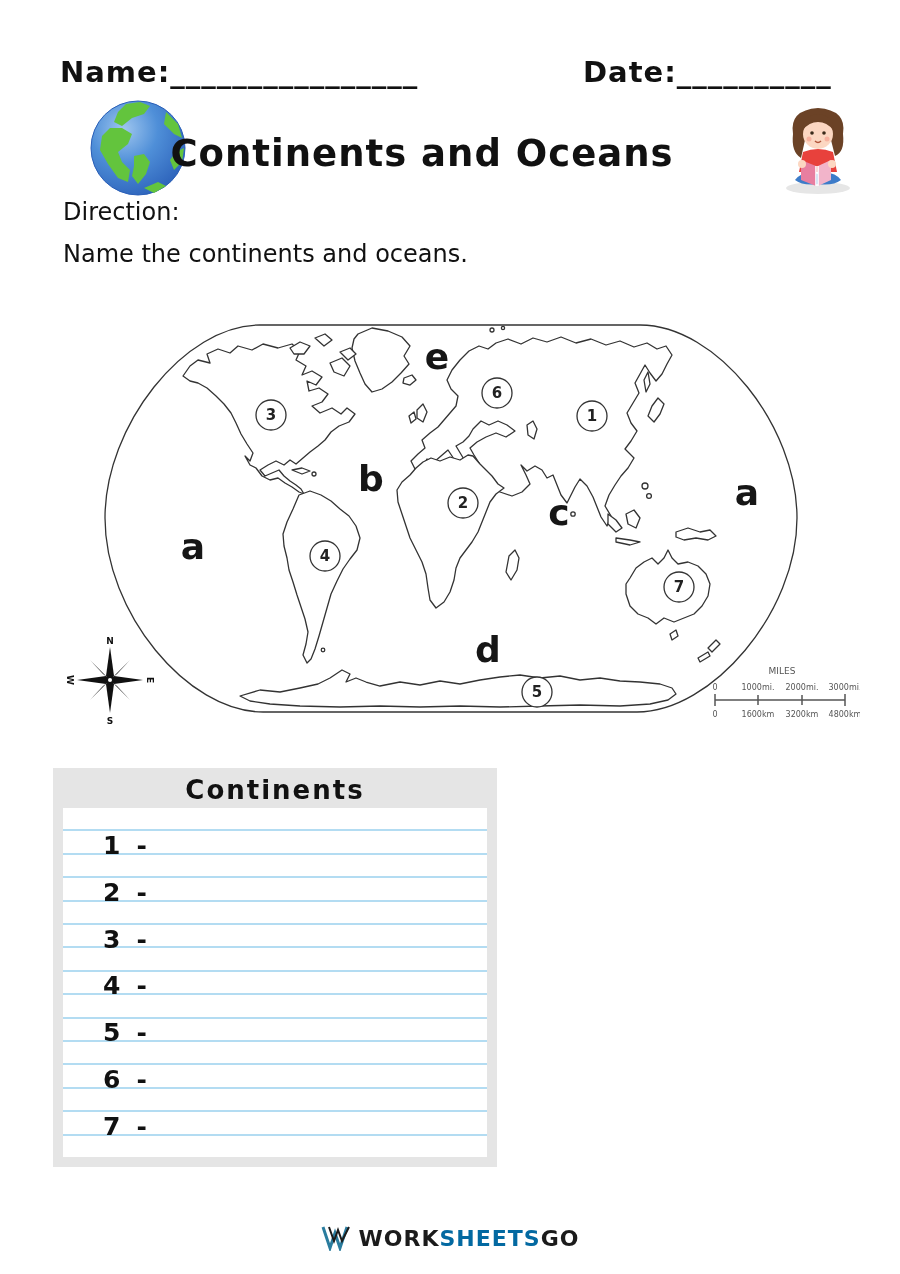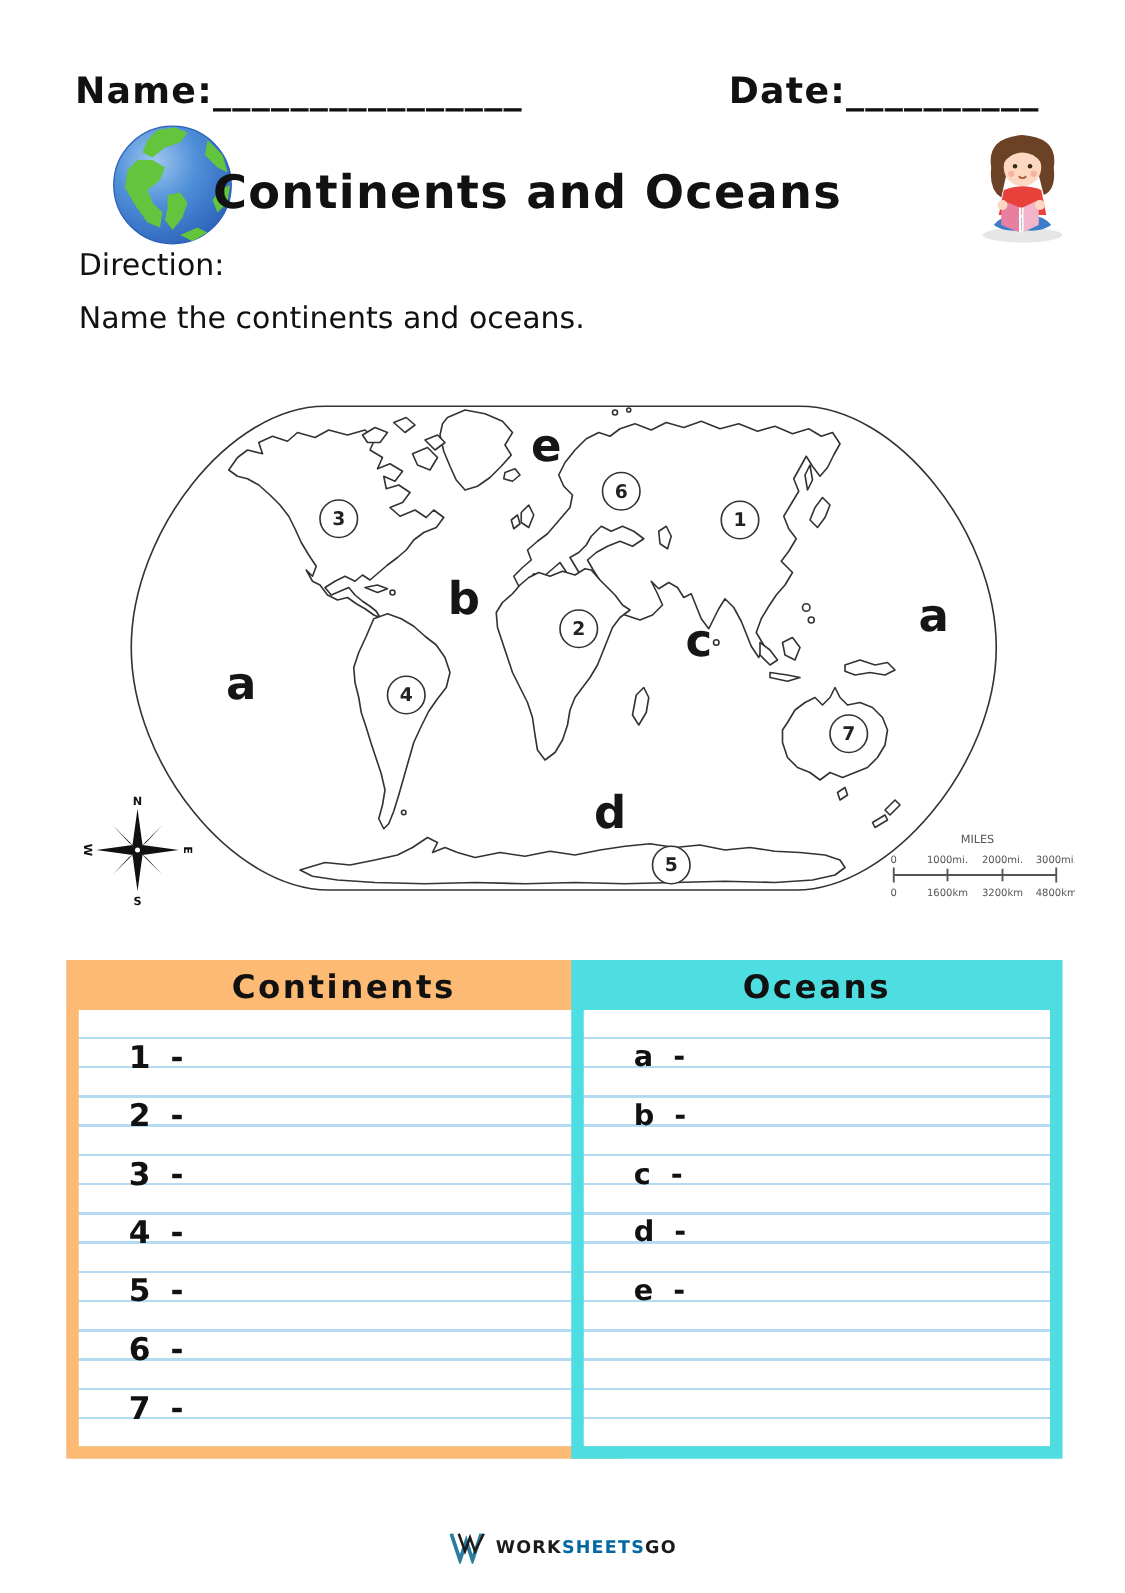--- a/index.html
+++ b/index.html
@@ -21,30 +21,30 @@
   .compass-label{font:bold 9px "DejaVu Sans",sans-serif;}
   .scale-txt{font:8px "DejaVu Sans",sans-serif;fill:#555;}
   .scale-title{font:9px "DejaVu Sans",sans-serif;fill:#555;}
 
   
   .box{position:absolute;top:768px;height:399px;box-sizing:border-box;}
   .box-head{position:absolute;left:0;top:0;width:100%;height:40px;text-align:center;
             font-size:26px;font-weight:800;letter-spacing:2px;line-height:44px;}
   .box-paper{position:absolute;left:10px;top:40px;right:10px;bottom:10px;background:
      repeating-linear-gradient(to bottom,#ffffff 0px,#ffffff 21.4px,#b3dcf2 21.4px,#b3dcf2 23.4px);}
-  #continents-box{left:53px;width:444px;background:#fdba74;}
+  #continents-box{left:53px;width:444px;background:#e5e5e5;}
   #oceans-box{left:457px;width:393px;background:#4edee1;}
   .rows{position:absolute;left:0;top:15px;width:100%;}
   .row{height:46.8px;line-height:46.8px;padding-left:40px;font-weight:800;font-size:25px;}
   .row .dash{margin-left:16px;font-weight:800;}
   #oceans-box .row{font-size:23px;}
 
   
   #footer{left:0;top:1218px;width:900px;height:40px;display:flex;align-items:center;justify-content:center;gap:8px;}
-  .logo-text{font-size:14px;font-weight:800;letter-spacing:1px;display:flex;justify-content:flex-end;}
+  .logo-text{font-size:22px;font-weight:800;letter-spacing:1px;display:flex;justify-content:flex-end;}
   .lg-dark{color:#1b1b1b;}
   .lg-teal{color:#0369a1;}
 </style>
 </head>
 <body>
 
 <div id="page">
 
   <div class="abs name-line">Name:________________</div>
   <div class="abs date-line">Date:__________</div>
@@ -220,32 +220,20 @@
         <div class="row"><span>2</span><span class="dash">-</span></div>
         <div class="row"><span>3</span><span class="dash">-</span></div>
         <div class="row"><span>4</span><span class="dash">-</span></div>
         <div class="row"><span>5</span><span class="dash">-</span></div>
         <div class="row"><span>6</span><span class="dash">-</span></div>
         <div class="row"><span>7</span><span class="dash">-</span></div>
       </div>
     </div>
   </div>
 
-  <div class="box" id="oceans-box">
-    <div class="box-head">Oceans</div>
-    <div class="box-paper">
-      <div class="rows">
-        <div class="row"><span>a</span><span class="dash">-</span></div>
-        <div class="row"><span>b</span><span class="dash">-</span></div>
-        <div class="row"><span>c</span><span class="dash">-</span></div>
-        <div class="row"><span>d</span><span class="dash">-</span></div>
-        <div class="row"><span>e</span><span class="dash">-</span></div>
-      </div>
-    </div>
-  </div>
 
   <div class="abs" id="footer">
     <svg width="30" height="26" viewBox="0 0 30 26">
       <polyline points="2,2 9,23 14,8 19,23 26,2" fill="none" stroke="#2a7c9e" stroke-width="3"></polyline>
       <polyline points="8,2 13,16 17,5 21,16 28,2" fill="none" stroke="#1b1b1b" stroke-width="2"></polyline>
     </svg>
     <div class="logo-text">
       <span class="lg-dark">WORK</span>
       <span class="lg-teal">SHEETS</span>
       <span class="lg-dark">GO</span>

